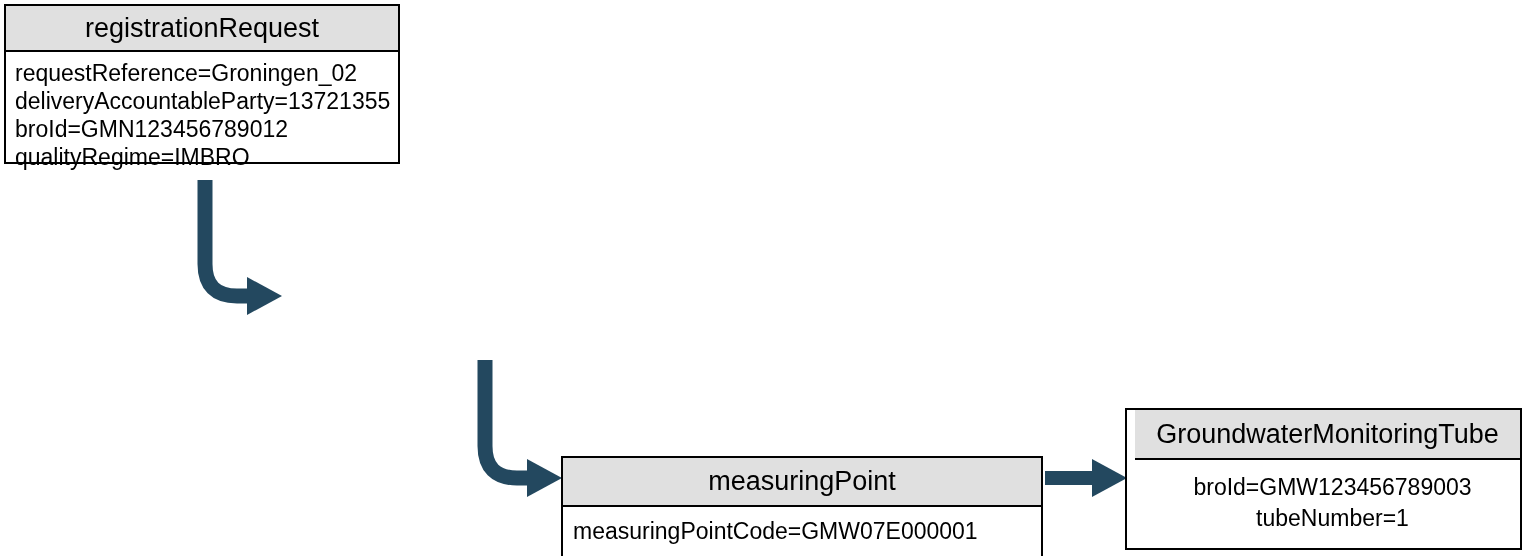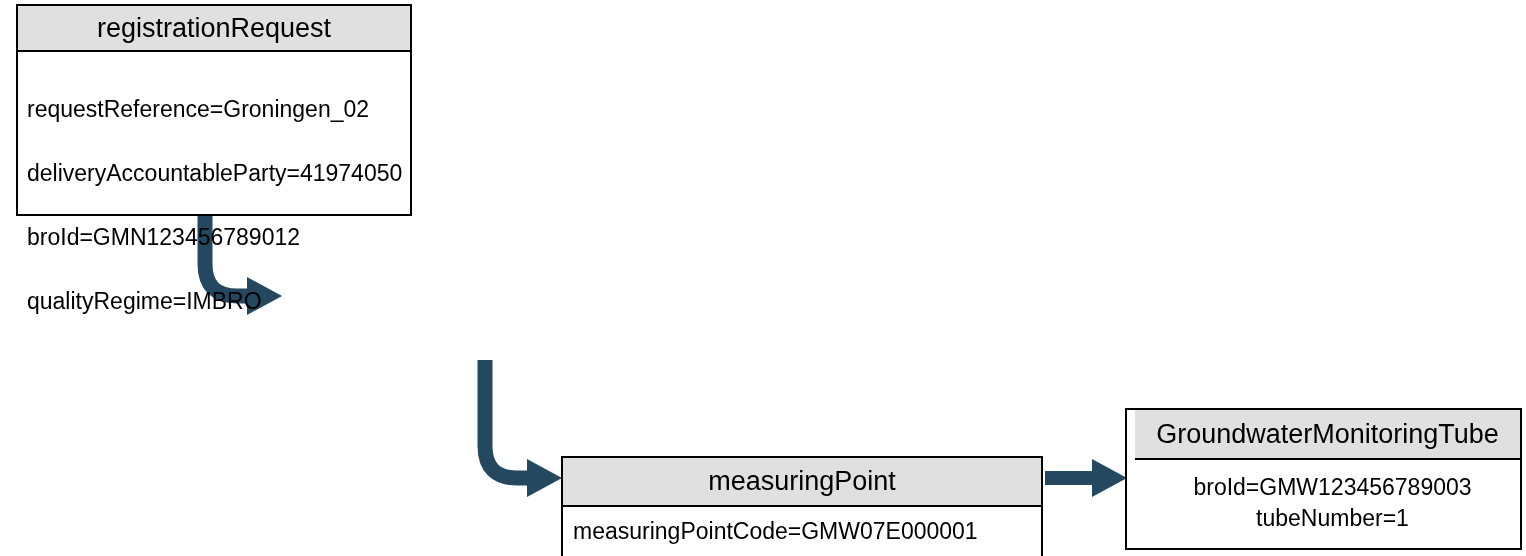--- a/index.html
+++ b/index.html
@@ -39,24 +39,24 @@
   .node-body {
     font-size: 23px;
     overflow: hidden;
   }
   .attr {
     white-space: nowrap;
     overflow: hidden;
   }
 
   
-  .n1 { left: 16px; top: 4px; width: 396px; height: 212px; }
+  .n1 { left: 4px; top: 4px; width: 396px; height: 160px; }
   .n1 .node-header { height: 46px; }
   .n1 .node-body { padding: 7px 0 0 9px; }
-  .n1 .attr { line-height: 28px; margin-top: 36px; }
+  .n1 .attr { line-height: 28px; }
 
   
   .n2 { left: 282px; top: 241px; width: 397px; height: 119px; }
   .n2 .node-header { height: 49px; }
   .n2 .node-body { padding: 12px 0 0 10px; }
   .n2 .attr { line-height: 28px; }
 
   
   .n3 { left: 561px; top: 427px; width: 482px; height: 103px; margin-top: 29px; }
   .n3 .node-header { height: 49px; }
@@ -83,21 +83,21 @@
     <polygon points="527,459 562,478 527,497" fill="#23485f"></polygon>
 
     <path d="M1045,478 L1093,478" fill="none" stroke="#23485f" stroke-width="14"></path>
     <polygon points="1092,459 1127,478 1092,497" fill="#23485f"></polygon>
   </svg>
 
   <div class="node n1">
     <div class="node-header">registrationRequest</div>
     <div class="node-body">
       <div class="attr">requestReference=Groningen_02</div>
-      <div class="attr">deliveryAccountableParty=41974050</div>
+      <div class="attr">deliveryAccountableParty=13721355</div>
       <div class="attr">broId=GMN123456789012</div>
       <div class="attr">qualityRegime=IMBRO</div>
     </div>
   </div>
 
 
   <div class="node n3">
     <div class="node-header">measuringPoint</div>
     <div class="node-body">
       <div class="attr">measuringPointCode=GMW07E000001</div>

